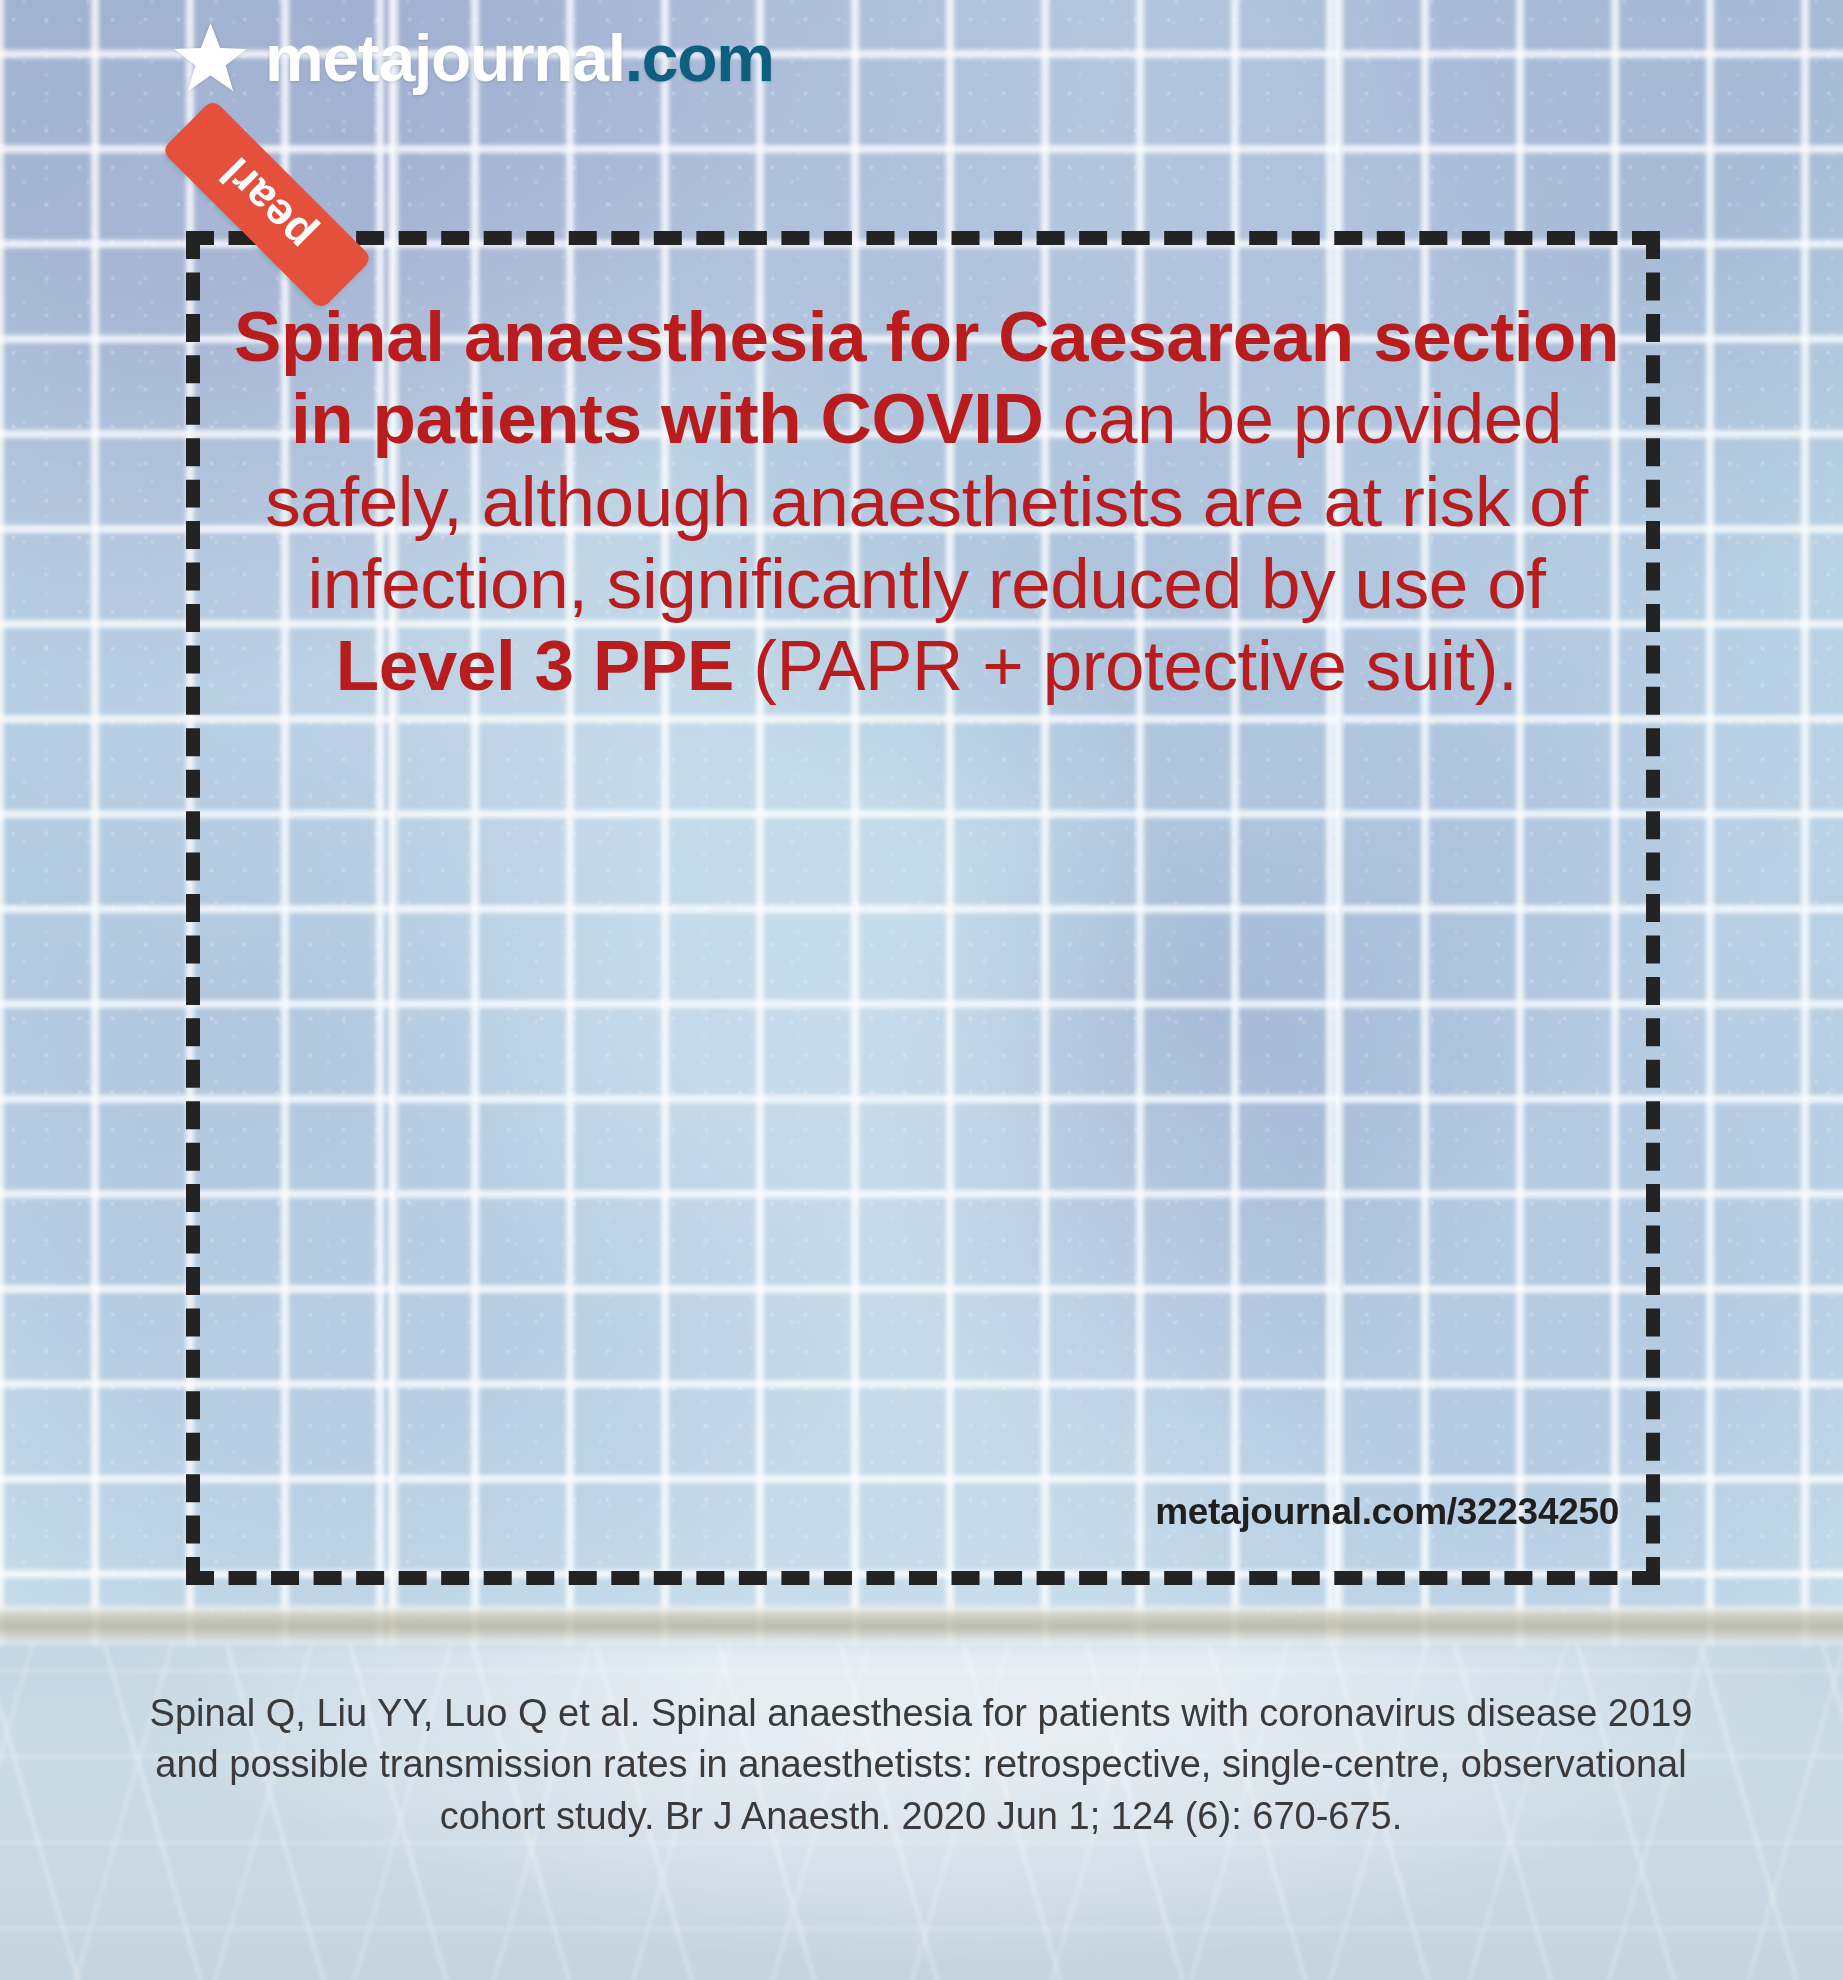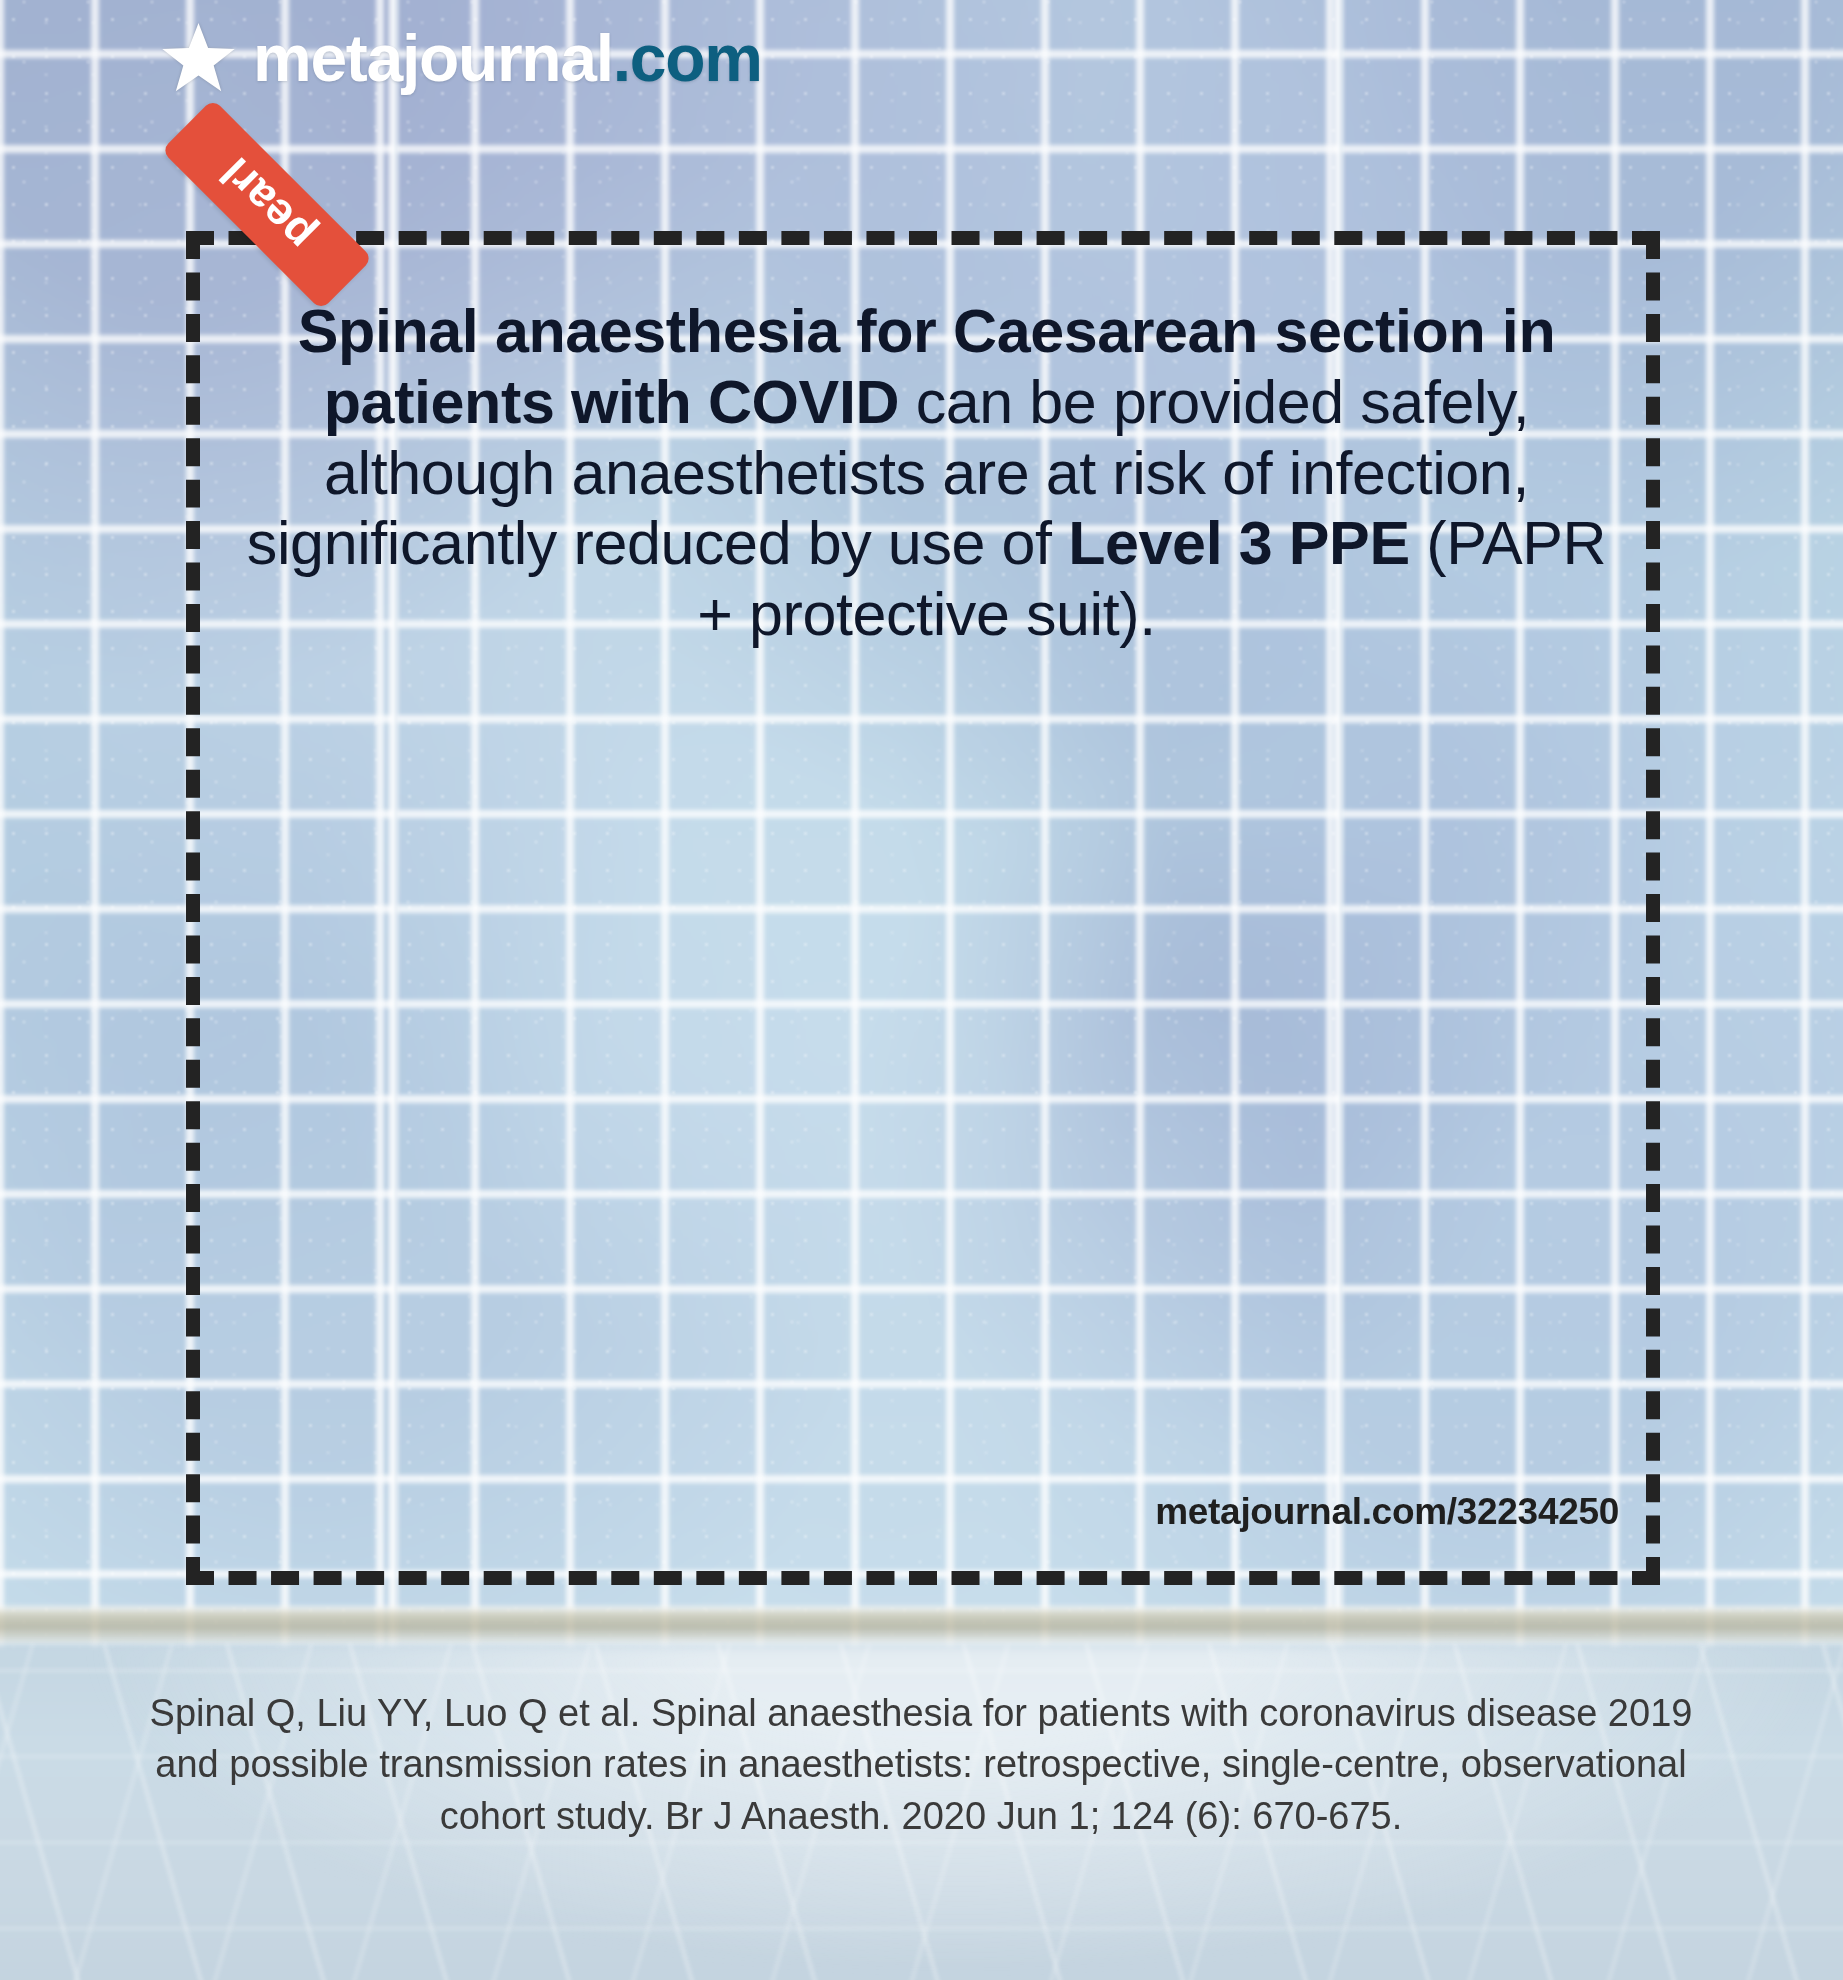--- a/index.html
+++ b/index.html
@@ -102,21 +102,21 @@
     opacity:.8;
   }
   .floorglow{
     position:absolute;left:-36px;right:-36px;top:1644px;bottom:-36px;
     background:radial-gradient(ellipse at 52% 0%, rgba(255,255,255,.55) 0 18%, rgba(255,255,255,0) 62%);
     filter:blur(7.2px);
   }
 
   
   #logo{
-    position:absolute;left:160px;top:19.7px;
+    position:absolute;left:172px;top:19.7px;
     display:flex;align-items:center;gap:16px;
     z-index:6;
   }
   #logo .star{display:block;width:77px;height:77px;filter:drop-shadow(0 0.9px 1.8px rgba(0,0,0,.18));}
   #logo .wordmark{
     font-size:66px;font-weight:700;letter-spacing:-1.3px;line-height:1;
     white-space:nowrap;
     text-shadow:0 0.9px 2.7px rgba(40,60,80,.22);
   }
   #logo .wm-main{color:#ffffff;}
@@ -146,22 +146,22 @@
     color:#ffffff;font-size:45px;font-weight:700;line-height:1;
     letter-spacing:0.4px;
     transform:rotate(180deg);
   }
 
   
   #statement{
     position:absolute;left:228px;top:296px;width:1397px;
     z-index:5;
     text-align:center;
-    color:#0f172a;
-    font-size:61px;
+    color:#b91c1c;
+    font-size:71px;
     line-height:1.16;
     letter-spacing:-0.4px;
   }
   #statement .b{font-weight:700;}
   #statement .r{font-weight:400;}
 
   
   #permalink{
     position:absolute;left:186px;top:1491px;width:1433px;
     text-align:right;

